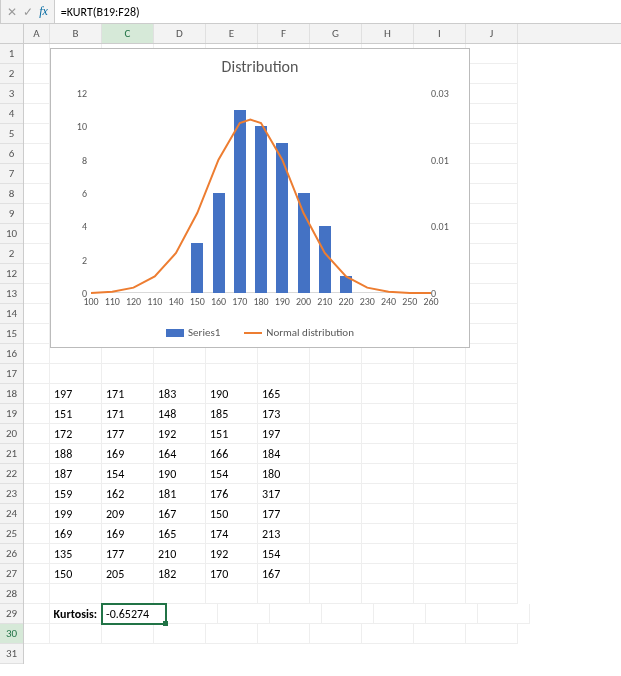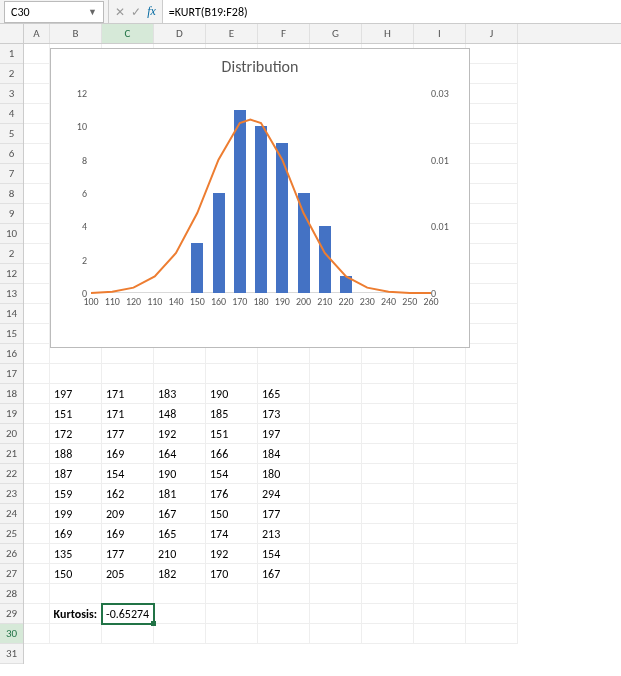--- a/index.html
+++ b/index.html
@@ -201,24 +201,20 @@
   }
   svg.curve {
     position: absolute; left:0; top:0; width:100%; height:100%;
     overflow: visible;
   }
 </style>
 </head>
 <body>
 
 <div class="formula-bar">
-  <div class="name-box">
-    <span>C30</span>
-    <span class="chev">▼</span>
-  </div>
   <div class="fb-icons">
     <span>✕</span>
     <span>✓</span>
     <span class="fx">fx</span>
   </div>
   <div class="formula-input">
     <span>=KURT(B19:F28)</span>
   </div>
 </div>
 
@@ -314,20 +310,24 @@
             <div class="x-tick" style="left: 170px;">180</div>
             <div class="x-tick" style="left: 191.25px;">190</div>
             <div class="x-tick" style="left: 212.5px;">200</div>
             <div class="x-tick" style="left: 233.75px;">210</div>
             <div class="x-tick" style="left: 255px;">220</div>
             <div class="x-tick" style="left: 276.25px;">230</div>
             <div class="x-tick" style="left: 297.5px;">240</div>
             <div class="x-tick" style="left: 318.75px;">250</div>
             <div class="x-tick" style="left: 340px;">260</div>
           </div>
+        <div class="legend">
+          <span><span class="sw-bar"></span><span>Series1</span></span>
+          <span><span class="sw-line"></span><span>Normal distribution</span></span>
+        </div>
       </div>
     <div class="row">
           <div class="cell" style="width: 26px;"></div>
           <div class="cell" style="width: 52px;"></div>
           <div class="cell" style="width: 52px;"></div>
           <div class="cell" style="width: 52px;"></div>
           <div class="cell" style="width: 52px;"></div>
           <div class="cell" style="width: 52px;"></div>
           <div class="cell" style="width: 52px;"></div>
           <div class="cell" style="width: 52px;"></div>
@@ -585,21 +585,21 @@
           <div class="cell" style="width: 52px;"></div>
           <div class="cell" style="width: 52px;"></div>
           <div class="cell" style="width: 52px;"></div>
         </div>
         <div class="row">
           <div class="cell" style="width: 26px;"></div>
           <div class="cell num" style="width: 52px;">159</div>
           <div class="cell num" style="width: 52px;">162</div>
           <div class="cell num" style="width: 52px;">181</div>
           <div class="cell num" style="width: 52px;">176</div>
-          <div class="cell num" style="width: 52px;">294</div>
+          <div class="cell num" style="width: 52px;">317</div>
           <div class="cell" style="width: 52px;"></div>
           <div class="cell" style="width: 52px;"></div>
           <div class="cell" style="width: 52px;"></div>
           <div class="cell" style="width: 52px;"></div>
         </div>
         <div class="row">
           <div class="cell" style="width: 26px;"></div>
           <div class="cell num" style="width: 52px;">199</div>
           <div class="cell num" style="width: 52px;">209</div>
           <div class="cell num" style="width: 52px;">167</div>
@@ -654,21 +654,21 @@
           <div class="cell" style="width: 52px;"></div>
           <div class="cell" style="width: 52px;"></div>
           <div class="cell" style="width: 52px;"></div>
           <div class="cell" style="width: 52px;"></div>
           <div class="cell" style="width: 52px;"></div>
           <div class="cell" style="width: 52px;"></div>
         </div>
         <div class="row">
           <div class="cell" style="width: 26px;"></div>
           <div class="cell bold" style="width: 52px; justify-content: flex-end;">Kurtosis:</div>
-          <div class="cell num selected-cell" style="width: 52px;">-0.65274</div>
+          <div class="cell num selected-cell" style="width: 64px;">-0.65274</div>
           <div class="cell" style="width: 52px;"></div>
           <div class="cell" style="width: 52px;"></div>
           <div class="cell" style="width: 52px;"></div>
           <div class="cell" style="width: 52px;"></div>
           <div class="cell" style="width: 52px;"></div>
           <div class="cell" style="width: 52px;"></div>
           <div class="cell" style="width: 52px;"></div>
         </div>
         <div class="row">
           <div class="cell" style="width: 26px;"></div>

